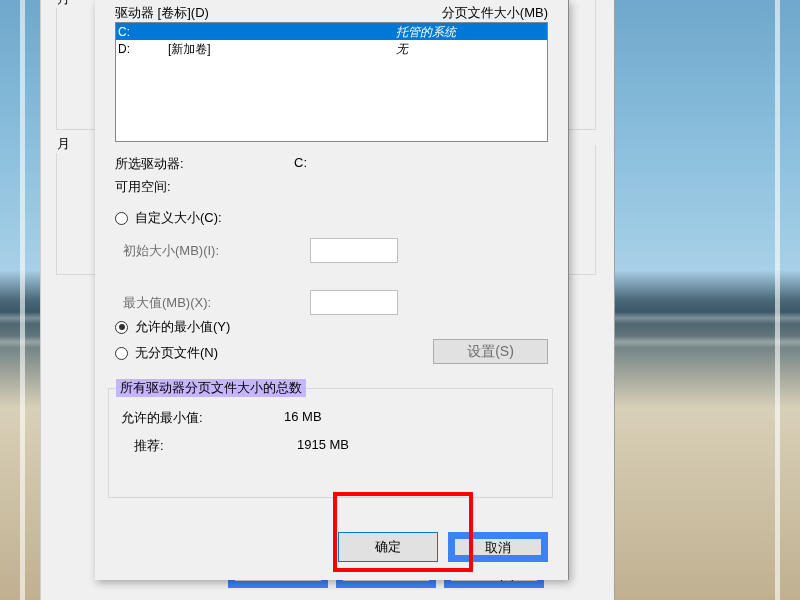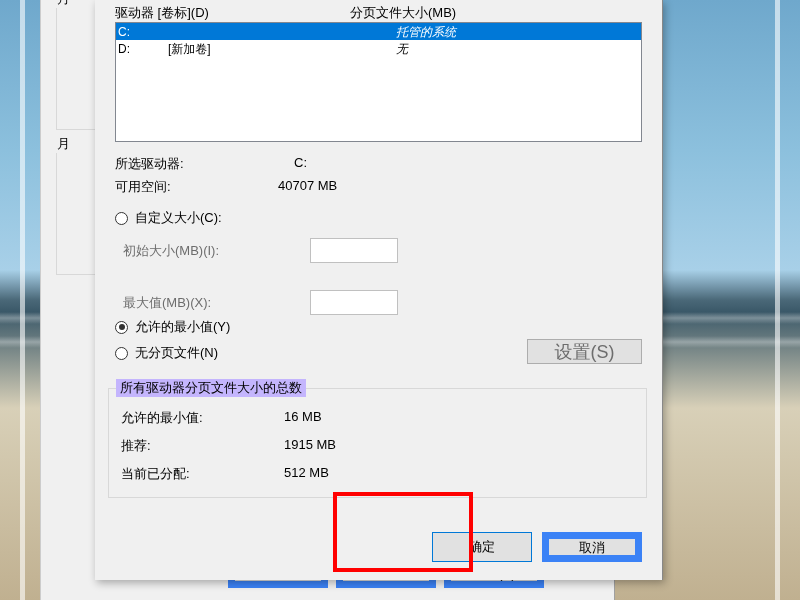--- a/index.html
+++ b/index.html
@@ -86,35 +86,35 @@
       font-family: inherit;
       font-size: 13px;
       cursor: pointer;
     }
 
     
     .vm-dialog {
       position: absolute;
       left: 95px;
       top: 0;
-      width: 568px;
+      width: 474px;
       height: 580px;
       background: #f0f0f0;
       border-right: 1px solid #888;
       box-shadow: 2px 3px 8px rgba(0,0,0,0.3);
     }
     .drive-header-row {
       position: absolute;
       top: 4px;
       left: 20px; right: 20px;
       display: flex;
       color: #000;
     }
     .drive-header-col1 { flex: 0 0 235px; }
-    .drive-header-col2 { flex: 1; }
+    .drive-header-col2 { flex: 1; text-align: right; }
 
     .drive-list {
       position: absolute;
       top: 22px;
       left: 20px; right: 20px;
       height: 120px;
       background: #fff;
       border: 1px solid #828790;
       overflow: hidden;
     }
@@ -185,21 +185,21 @@
 
     .set-button {
       position: absolute;
       right: 20px;
       top: 339px;
       width: 115px;
       height: 25px;
       background: #e1e1e1;
       border: 1px solid #adadad;
       font-family: inherit;
-      font-size: 18px;
+      font-size: 14px;
       color: #6d6d6d;
     }
 
     .totals-group {
       position: absolute;
       left: 13px; right: 15px;
       top: 388px;
       height: 110px;
       border: 1px solid #d8d8d8;
     }
@@ -210,21 +210,21 @@
       padding: 0 4px;
     }
     .totals-row {
       position: absolute;
       left: 12px;
       display:flex;
     }
     .totals-row .tl { width: 163px; }
     .totals-row .tv { flex:1; }
     .tr1 { top: 20px; }
-    .tr2 { top: 48px; }
+    .tr2 { top: 48px; margin-left: 13px; }
     .tr3 { top: 76px; }
 
     .dialog-buttons {
       position: absolute;
       left: 0; right: 0;
       bottom: 18px;
       display:flex;
       justify-content:flex-end;
       gap: 10px;
       padding-right: 20px;
@@ -281,21 +281,20 @@
       <span class="c3">无</span>
     </div>
   </div>
 
   <div class="info-row row-sel">
     <span class="info-label">所选驱动器:</span>
     <span class="info-value">C:</span>
   </div>
   <div class="info-row row-avail">
     <span class="info-label">可用空间:</span>
-    <span class="info-value">40707 MB</span>
   </div>
 
   <div class="radio-row radio-custom">
     <span class="radio-circle"></span>
     <span>自定义大小(C):</span>
   </div>
 
   <div class="size-row size-row-initial">
     <label class="disabled-label">初始大小(MB)(I):</label>
     <input class="size-input" disabled="" style="">
@@ -319,24 +318,20 @@
   <div class="totals-group">
     <span class="grp-label">所有驱动器分页文件大小的总数</span>
     <div class="totals-row tr1">
       <span class="tl">允许的最小值:</span>
       <span class="tv">16 MB</span>
     </div>
     <div class="totals-row tr2">
       <span class="tl">推荐:</span>
       <span class="tv">1915 MB</span>
     </div>
-    <div class="totals-row tr3">
-      <span class="tl">当前已分配:</span>
-      <span class="tv">512 MB</span>
-    </div>
   </div>
 
   <div class="dialog-buttons">
     <button class="win-button ok-button">确定</button>
     <button class="win-button">取消</button>
   </div>
 
 </div>
 
 <div class="red-highlight"></div>

